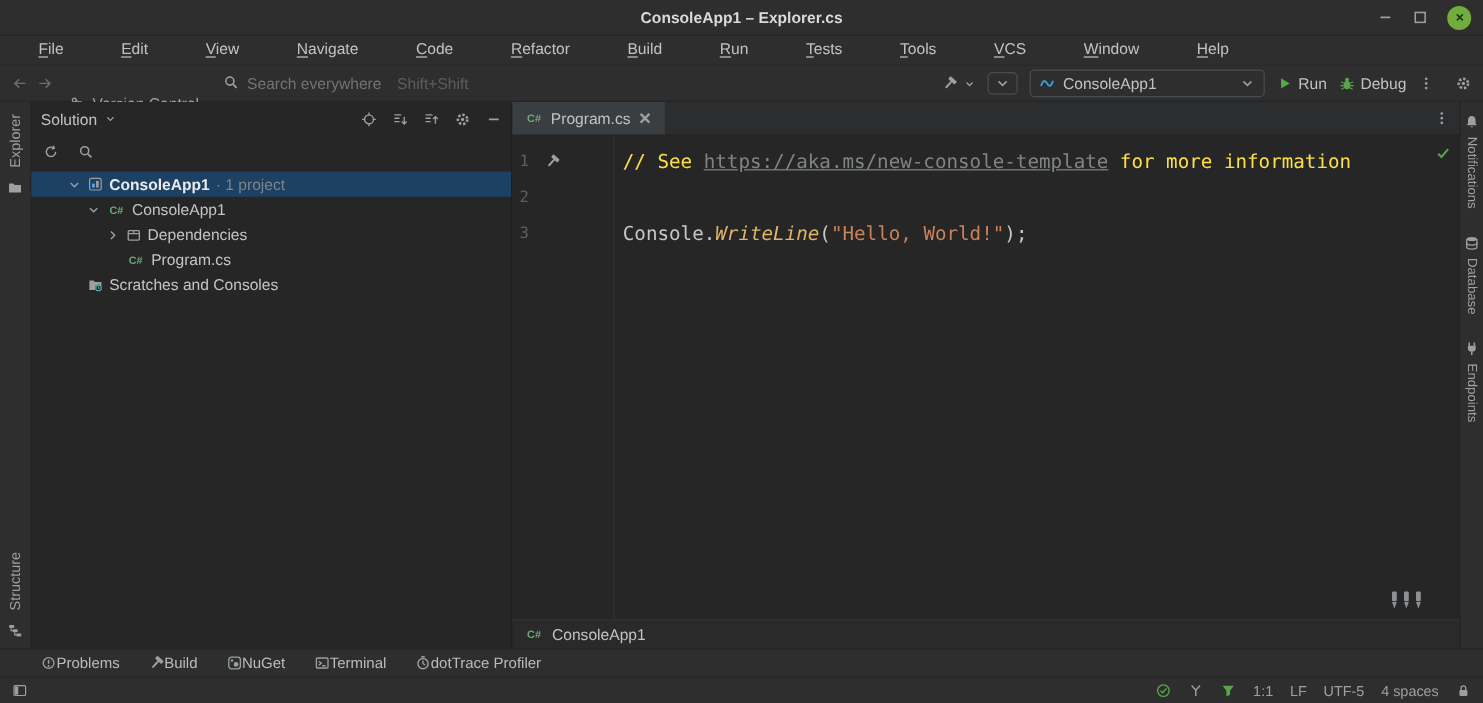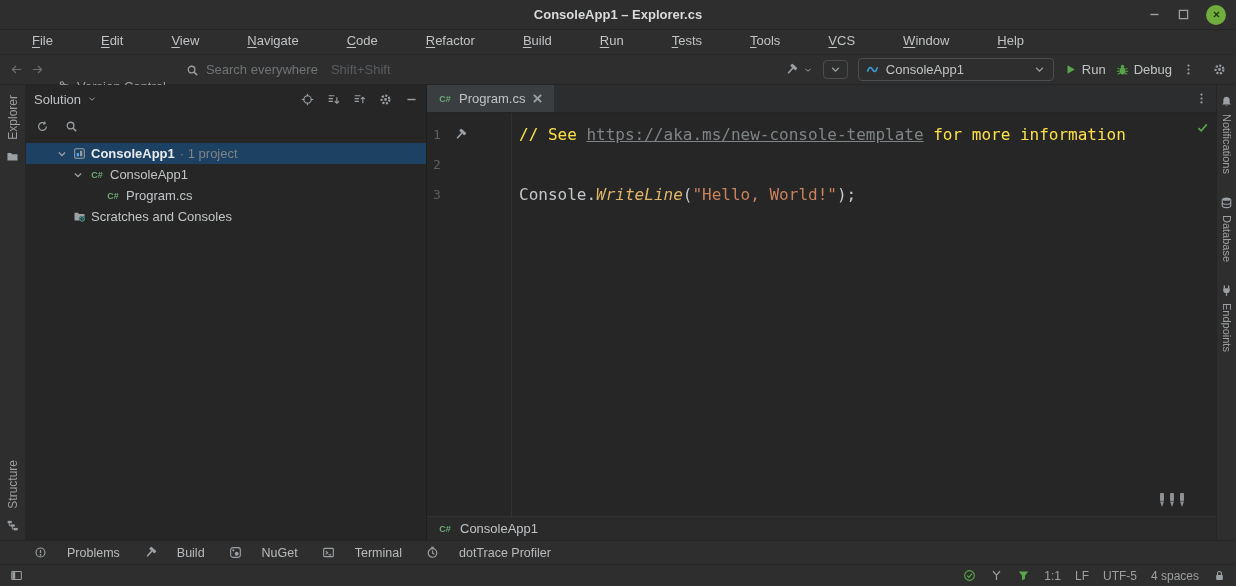--- a/index.html
+++ b/index.html
@@ -11,21 +11,21 @@
   .title{position:absolute;left:0;right:0;text-align:center;font-weight:700;color:#d8dadb;font-size:13px;}
   .win-controls{margin-left:auto;display:flex;align-items:center;gap:16px;padding-right:10px;position:relative;z-index:1;}
   .wbtn{display:inline-flex;color:#c7c9cb;}
   .close-btn{width:20px;height:20px;border-radius:50%;background:#71AD3C;display:flex;align-items:center;justify-content:center;}
   .close-btn .ic{width:9px;height:9px;color:#1d3a12;}
   .menubar{height:25px;flex:none;display:flex;align-items:flex-start;padding-left:24px;border-bottom:1px solid #282828;gap:32px;}
   .menu-item{padding:3px 8px;color:#c0c3c5;cursor:default;}
   .menu-item u{text-underline-offset:2px;}
   .toolbar{height:30px;flex:none;display:flex;align-items:center;gap:8px;padding:0 10px;border-bottom:1px solid #252525;}
   .vc{display:flex;align-items:center;gap:6px;color:#9da0a2;margin-left:6px;margin-top:33px;}
-  .searchbox{display:flex;align-items:flex-end;gap:7px;margin-left:12px;color:#6f7476;}
+  .searchbox{display:flex;align-items:flex-start;gap:7px;margin-left:12px;color:#6f7476;}
   .searchbox .sc{color:#595d60;margin-left:6px;}
   .tb-right{margin-left:auto;display:flex;align-items:center;gap:10px;}
   .chev-box{display:inline-flex;align-items:center;padding:2px 5px;border:1px solid #4a4d4f;border-radius:4px;}
   .run-combo{display:flex;align-items:center;gap:7px;min-width:196px;padding:3px 7px;border:1px solid #4a4d4f;border-radius:4px;color:#c0c3c5;}
   .run-combo .spacer{flex:1;}
   .tb-btn{display:inline-flex;align-items:center;gap:5px;color:#c0c3c5;}
   .settings-gear{margin-left:8px;}
   .main{flex:1;display:flex;min-height:0;}
   .left-stripe{width:26px;flex:none;background:#2e2e2e;border-right:1px solid #252525;display:flex;flex-direction:column;align-items:center;padding:10px 0 8px;gap:10px;}
   .vlabel-left{writing-mode:vertical-rl;transform:rotate(180deg);font-size:12px;color:#9da0a2;}
@@ -60,21 +60,21 @@
   .tok-comment-link{color:#7f8487;text-decoration:underline;}
   .tok-ident{color:#c4c8ca;}
   .tok-punct{color:#c4c8ca;}
   .tok-method{color:var(--meth);font-style:italic;}
   .tok-string{color:var(--str);}
   .insp-check{position:absolute;top:8px;right:7px;}
   .breadcrumb{height:24px;flex:none;display:flex;align-items:center;gap:7px;padding:0 10px;border-top:1px solid #333;background:#2a2a2a;color:#c0c3c5;}
   .right-stripe{width:20px;flex:none;background:#2e2e2e;border-left:1px solid #252525;display:flex;flex-direction:column;align-items:center;padding-top:10px;gap:22px;}
   .stripe-btn{display:flex;flex-direction:column;align-items:center;gap:6px;}
   .bottom-tabs{height:24px;flex:none;display:flex;align-items:center;gap:24px;padding-left:34px;border-top:1px solid #252525;background:#2e2e2e;font-size:12.5px;}
-  .btab{display:flex;align-items:center;gap:20px;color:#b9bcbe;}
+  .btab{display:flex;align-items:center;gap:0;color:#b9bcbe;}
   .statusbar{height:22px;flex:none;display:flex;align-items:center;padding:0 10px;border-top:1px solid #252525;background:#2e2e2e;font-size:12px;color:#9da0a2;}
   .status-right{margin-left:auto;display:flex;align-items:center;gap:14px;}
   .ic{display:inline-flex;width:13px;height:13px;color:#9aa0a3;flex:none;}
   .ic svg{width:100%;height:100%;display:block;}
   .ic-sm{width:10px;height:10px;}
   .pens{width:30px;height:16px;position:absolute;bottom:8px;right:28px;color:#8d9194;}
   .green{color:var(--green);}
   .blue{color:var(--blue);}
   .dim{color:#6b6f72;}
 </style>
@@ -324,20 +324,34 @@
             <span class="tree-suffix">· 1 project</span>
           </div>
           <div class="tree-row" style="padding-left: 46px;">
             <span class="chev ic">
               <svg viewBox="0 0 14 14">
                 <path d="M3.4 5.2 L7 8.8 L10.6 5.2" fill="none" stroke="currentColor" stroke-width="1.4"></path>
               </svg>
             </span>
             <span class="csbadge">C#</span>
             <span class="tree-label">ConsoleApp1</span>
+          </div>
+          <div class="tree-row" style="padding-left: 62px;">
+            <span class="chev ic">
+              <svg viewBox="0 0 14 14">
+                <path d="M5.2 3.4 L8.8 7 L5.2 10.6" fill="none" stroke="currentColor" stroke-width="1.4"></path>
+              </svg>
+            </span>
+            <span class="ic">
+              <svg viewBox="0 0 14 14">
+                <rect x="2" y="3.4" width="10" height="8.6" rx="1" fill="none" stroke="currentColor" stroke-width="1.2"></rect>
+                <path d="M2 6.2 H12 M7 3.4 V6.2" stroke="currentColor" stroke-width="1.1" fill="none"></path>
+              </svg>
+            </span>
+            <span class="tree-label">Dependencies</span>
           </div>
           <div class="tree-row" style="padding-left: 62px;">
             <span class="chev"></span>
             <span class="csbadge">C#</span>
             <span class="tree-label">Program.cs</span>
           </div>
           <div class="tree-row" style="padding-left: 30px;">
             <span class="chev"></span>
             <span class="ic">
               <svg viewBox="0 0 14 14">

